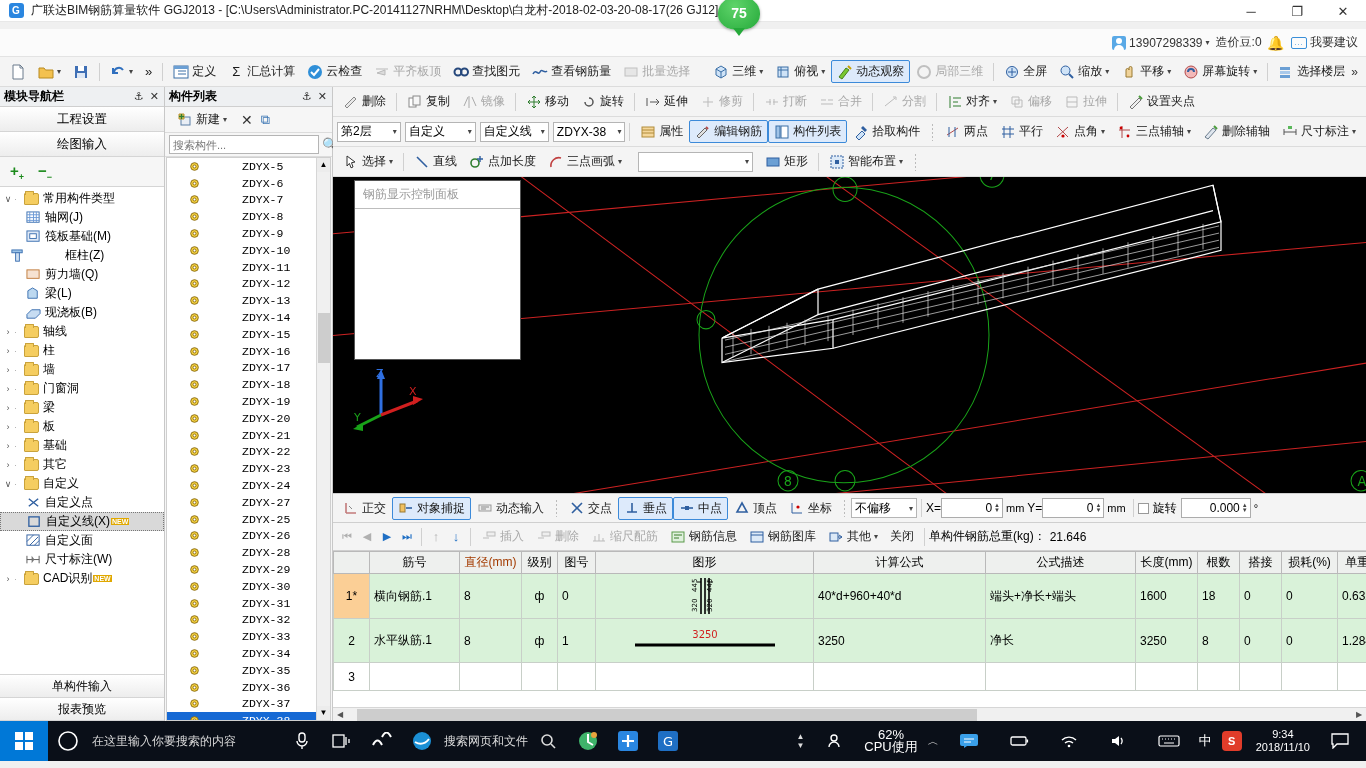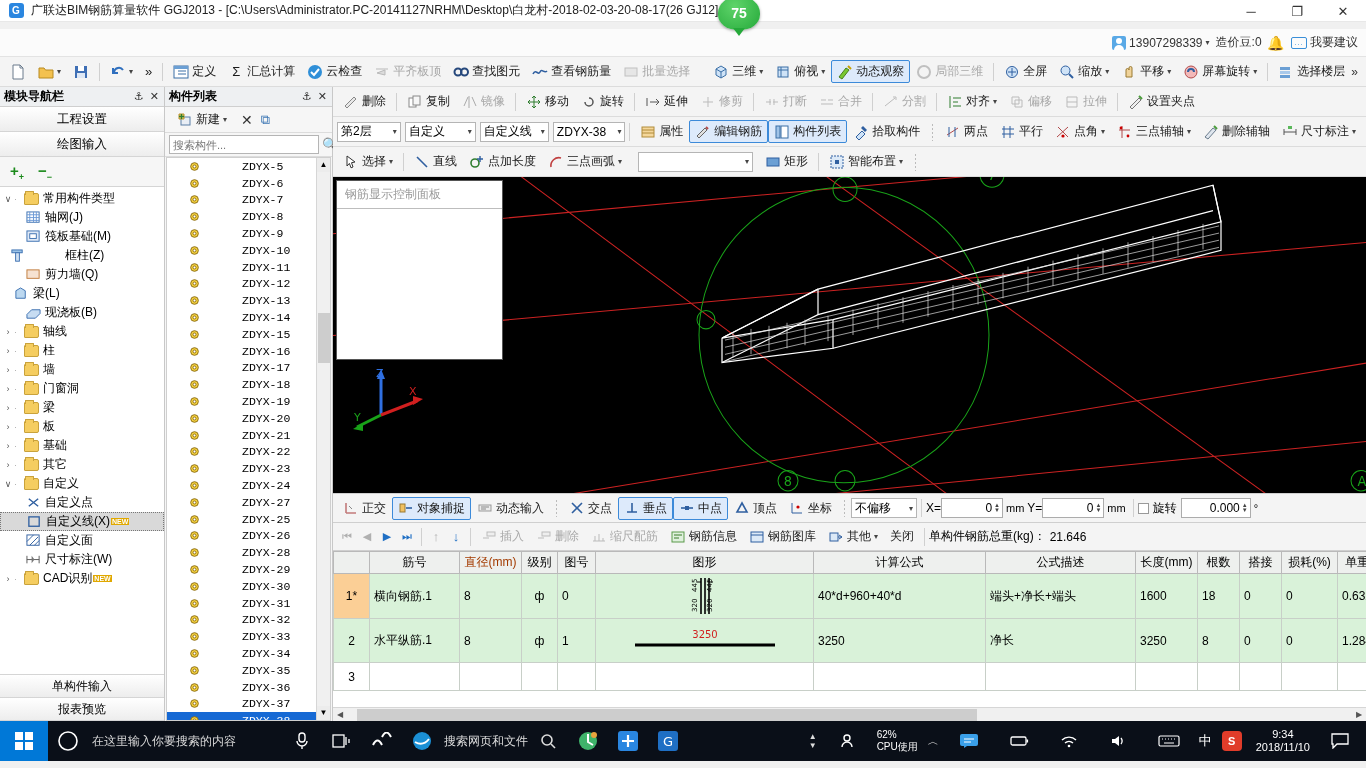--- a/index.html
+++ b/index.html
@@ -92,21 +92,21 @@
      font-family:"Liberation Mono","DejaVu Sans Mono",monospace;white-space:nowrap;padding-left:22px;gap:36px;}
   .cl-row.sel{background:#1669d4;color:#fff;}
   .gearico{width:11px;height:11px;margin-right:6px;flex:0 0 auto;}
   .cl-scroll{position:absolute;right:0;top:0;width:14px;height:100%;background:#f0f0f0;border-left:1px solid #d6d6d6;}
   .cl-scroll .up,.cl-scroll .dn{height:14px;text-align:center;font-size:8px;line-height:14px;background:#ececec;}
   .cl-scroll .thumb{position:absolute;top:155px;left:1px;width:12px;height:50px;background:#cdcdcd;}
 
   
   .center{flex:1;display:flex;flex-direction:column;min-width:0;}
   .canvaswrap{position:relative;background:#000;flex:1;overflow:hidden;}
-  .ctrlpanel{position:absolute;left:3px;top:3px;width:167px;height:180px;background:#fff;border:1px solid #555;}
+  .ctrlpanel{position:absolute;left:21px;top:3px;width:167px;height:180px;background:#fff;border:1px solid #555;}
   .ctrlpanel .cp-head{height:28px;display:flex;align-items:center;padding-left:8px;font-size:12px;color:#9a9a9a;border-bottom:1px solid #bdbdbd;}
   .cp-list{padding:4px 6px;}
   .cp-item{display:flex;align-items:center;gap:5px;font-size:12px;height:16px;color:#000;}
   .cp-cb{width:11px;height:11px;border:1px solid #8a8a8a;background:#fff;position:relative;flex:0 0 auto;}
   .cp-cb:after{content:"\2713";position:absolute;left:0px;top:-3px;font-size:11px;color:#333;}
   .axisg{position:absolute;left:18px;bottom:58px;width:90px;height:70px;}
 
   
   .snapbar{height:30px;display:flex;align-items:center;background:#f4f4f4;border-top:1px solid #cfcfcf;
       border-bottom:1px solid #cfcfcf;padding:0 4px;}
@@ -143,21 +143,21 @@
   .sb-cell{height:18px;display:flex;align-items:center;padding:0 6px;border:1px solid #cfcfcf;margin-right:3px;background:#f7f7f7;}
   .sb-right{margin-left:auto;padding-right:8px;font-family:"Liberation Sans",sans-serif;font-size:11px;}
 
   
   .taskbar{height:40px;background:#0a0f18;display:flex;align-items:center;color:#fff;font-size:12px;}
   .startbtn{width:48px;height:40px;background:#0078d7;display:flex;align-items:center;justify-content:center;}
   .winlogo{width:18px;height:18px;display:grid;grid-template-columns:8px 8px;grid-template-rows:8px 8px;gap:2px;}
   .winlogo i{background:#fff;display:block;}
   .tbicon{width:40px;height:40px;display:flex;align-items:center;justify-content:center;}
   .tray{margin-left:auto;display:flex;align-items:center;gap:10px;padding-right:6px;}
-  .cpu{font-size:10px;text-align:left;line-height:12px;}
+  .cpu{font-size:13px;text-align:center;line-height:12px;}
   .clock{font-size:11px;text-align:center;line-height:13px;padding-left:4px;}
   .circicon{width:24px;height:24px;border-radius:50%;display:flex;align-items:center;justify-content:center;font-size:11px;}
 </style>
 </head>
 <body>
 
 <div class="app">
 
   <div class="titlebar">
     <div class="tb-icon">
@@ -382,21 +382,21 @@
                 <rect x="6" y="4" width="4" height="9" fill="#cfe0f2" stroke="#3b6fb0"></rect>
               </svg></span>
             <span>框柱(Z)</span>
           </div>
           <div class="tnode" style="padding-left: 26px;">
             <span class="leaf-ico"><svg viewBox="0 0 16 14">
                 <rect x="1" y="2" width="13" height="9" fill="#f6e2d2" stroke="#c07a3a"></rect>
               </svg></span>
             <span>剪力墙(Q)</span>
           </div>
-          <div class="tnode" style="padding-left: 14px;">
+          <div class="tnode" style="padding-left: 26px;">
             <span class="leaf-ico"><svg viewBox="0 0 16 14">
                 <path d="M2 12V4l5-3 5 3v8z" fill="#bcd8f0" stroke="#3b6fb0"></path>
               </svg></span>
             <span>梁(L)</span>
           </div>
           <div class="tnode" style="padding-left: 26px;">
             <span class="leaf-ico"><svg viewBox="0 0 16 14">
                 <path d="M1 9l5-5h9v4l-5 5H1z" fill="#c6dcf2" stroke="#3b6fb0"></path>
               </svg></span>
             <span>现浇板(B)</span>

